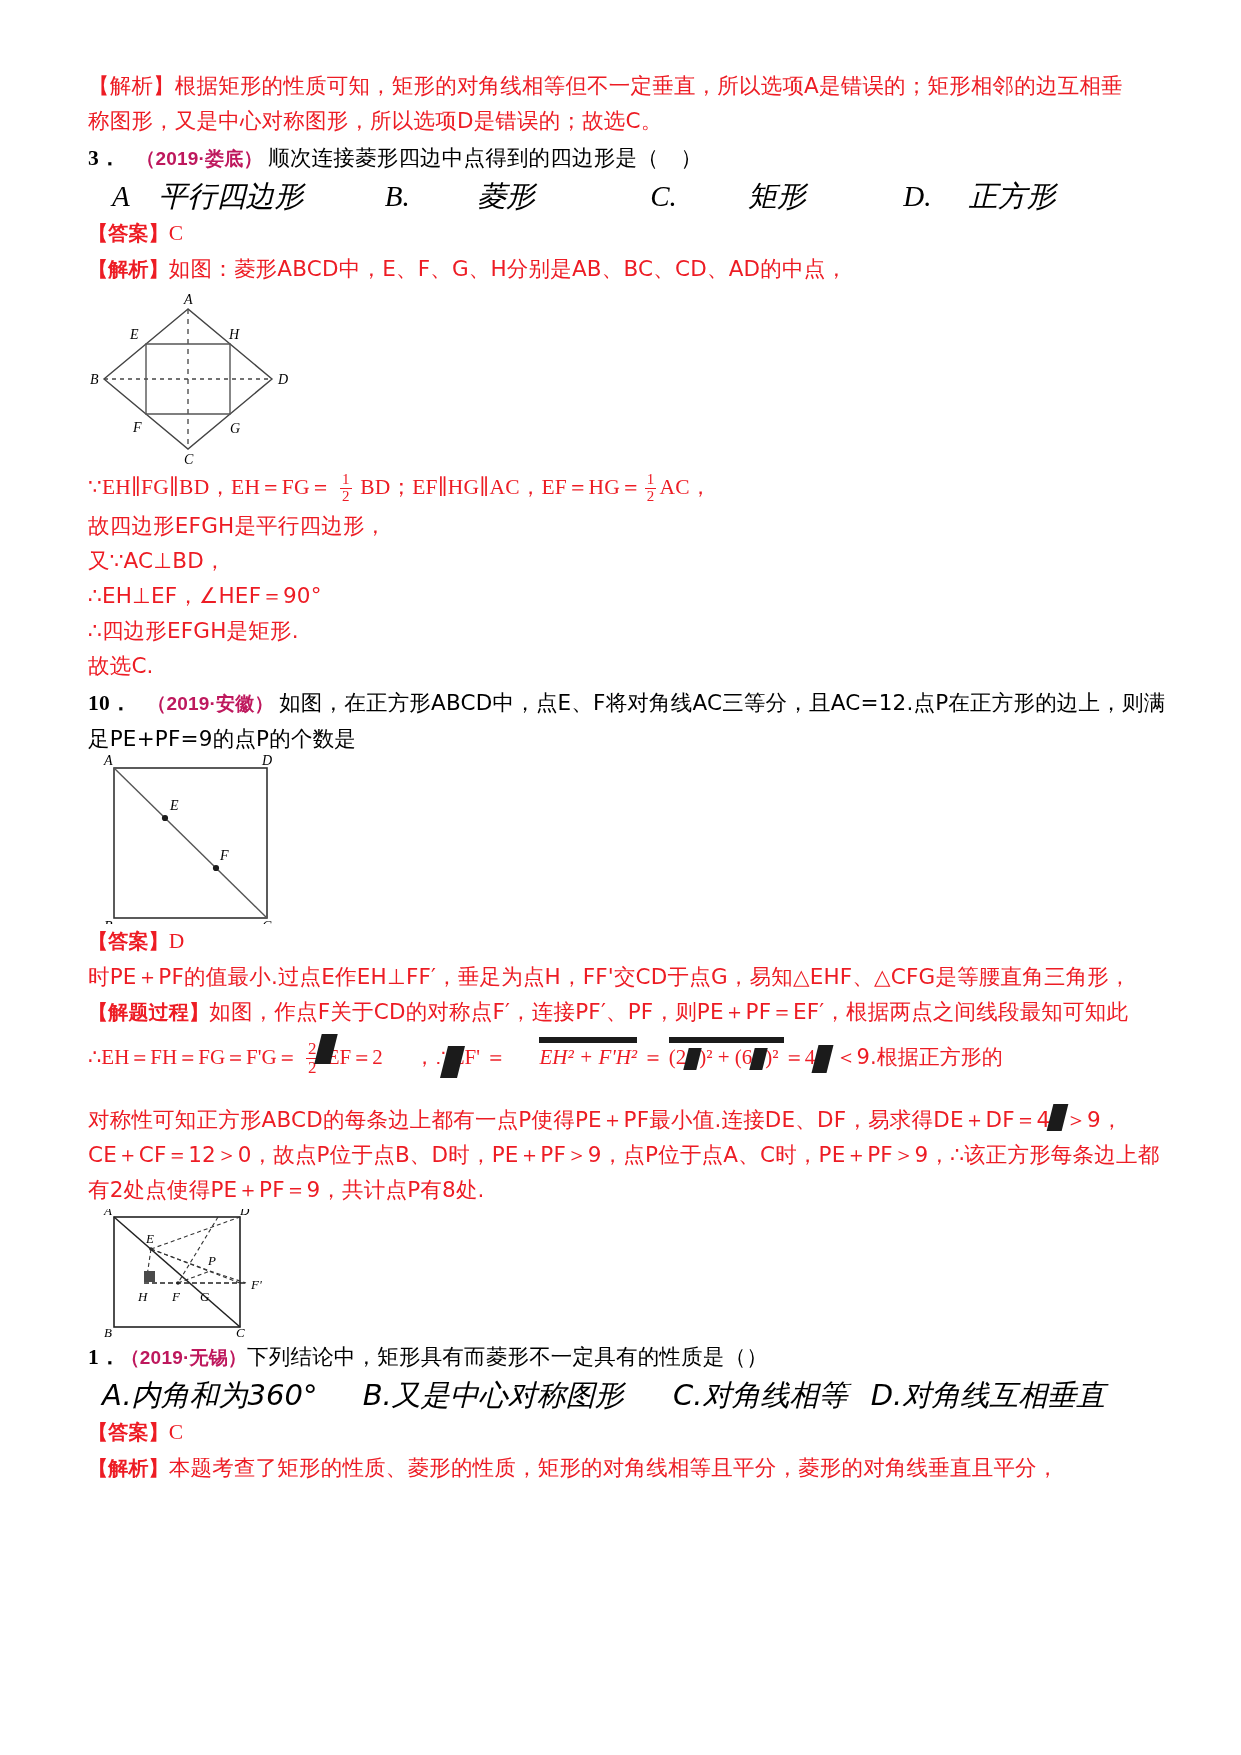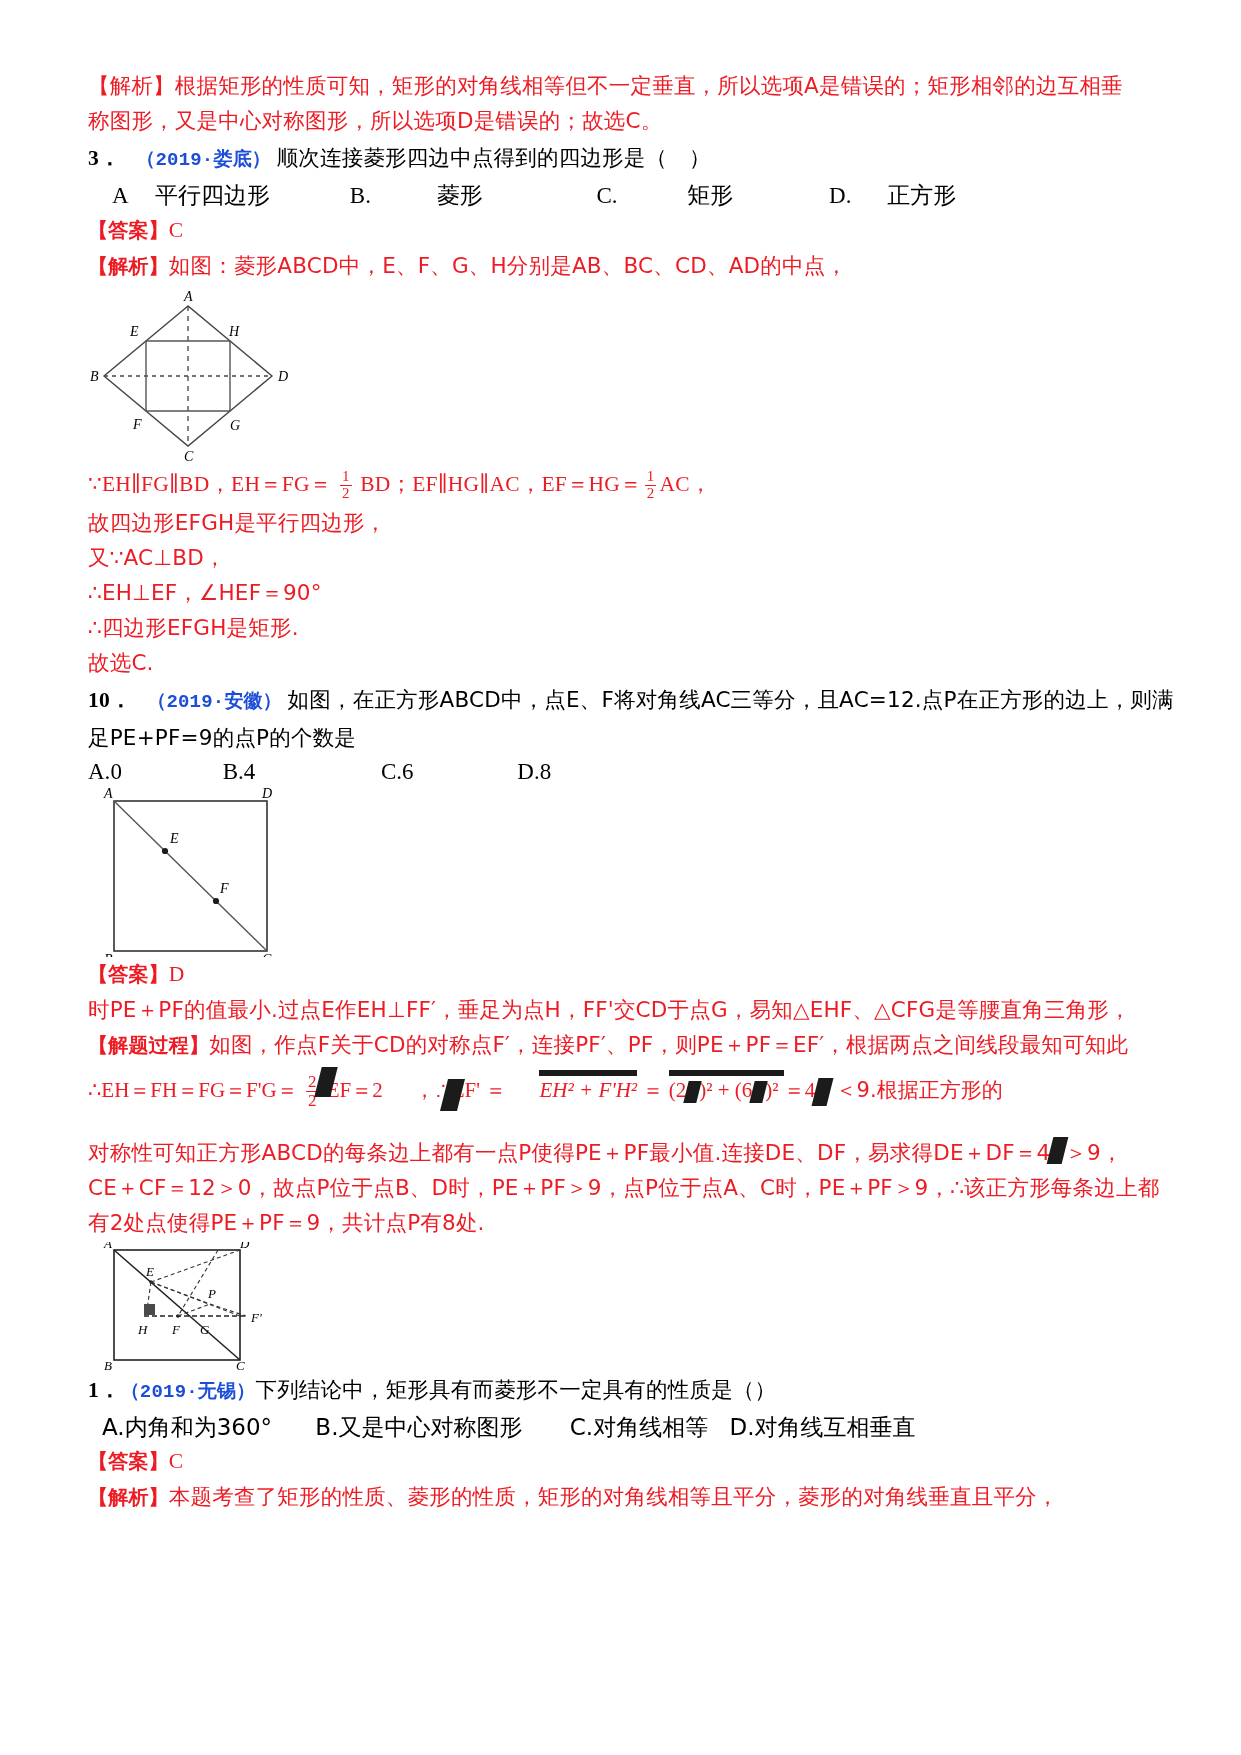--- a/index.html
+++ b/index.html
@@ -43,28 +43,29 @@
     font-size: 20px;
   }
   .cn {
     font-family: "DejaVu Sans", "Liberation Sans", sans-serif;
   }
   .qnum {
     font-weight: bold;
     font-family: "Liberation Serif", serif;
   }
   .year {
-    color: #1d4ed8;
+    color: #be185d;
     font-weight: bold;
     font-size: 19px;
-    font-family: Liberation Mono, monospace;
+    font-family: Liberation Sans, sans-serif;
   }
   .opts {
-    font-size: 23px;
-    line-height: 34px;
+    font-size: 29px;
+    line-height: 40px;
+    font-style: italic;
   }
   .frac {
     display: inline-block;
     vertical-align: middle;
     text-align: center;
     font-size: 15px;
     line-height: 1.05;
     margin: 0 3px;
     position: relative;
     top: -1px;
@@ -170,26 +171,20 @@
       <div class="line red cn">故选C.</div>
     </div>
 
     <div style="margin-top:2px;">
       <div class="line">
         <span class="qnum">10．</span>
         <span class="year" style="margin-left:10px;">（2019·安徽）</span>
         <span class="cn">如图，在正方形ABCD中，点E、F将对角线AC三等分，且AC=12.点P在正方形的边上，则满</span>
       </div>
       <div class="line cn">足PE+PF=9的点P的个数是</div>
-      <div class="opts">
-        <span>A.</span><span>0</span>
-        <span style="margin-left:95px;">B.</span><span>4</span>
-        <span style="margin-left:120px;">C.</span><span>6</span>
-        <span style="margin-left:98px;">D.</span><span>8</span>
-      </div>
     </div>
 
     <div class="figwrap" style="height:172px; margin-top:-4px;">
       <svg width="280" height="172" viewBox="0 0 280 172">
         <rect x="26" y="16" width="153" height="150" fill="none" stroke="#333" stroke-width="1.6"></rect>
         <line x1="26" y1="16" x2="179" y2="166" stroke="#555" stroke-width="1.4"></line>
         <circle cx="77" cy="66" r="3.1" fill="#1b1b1b"></circle>
         <circle cx="128" cy="116" r="3.1" fill="#1b1b1b"></circle>
         <text x="16" y="13" font-size="14" font-style="italic" font-family="Liberation Serif, serif">A</text>
         <text x="174" y="13" font-size="14" font-style="italic" font-family="Liberation Serif, serif">D</text>

